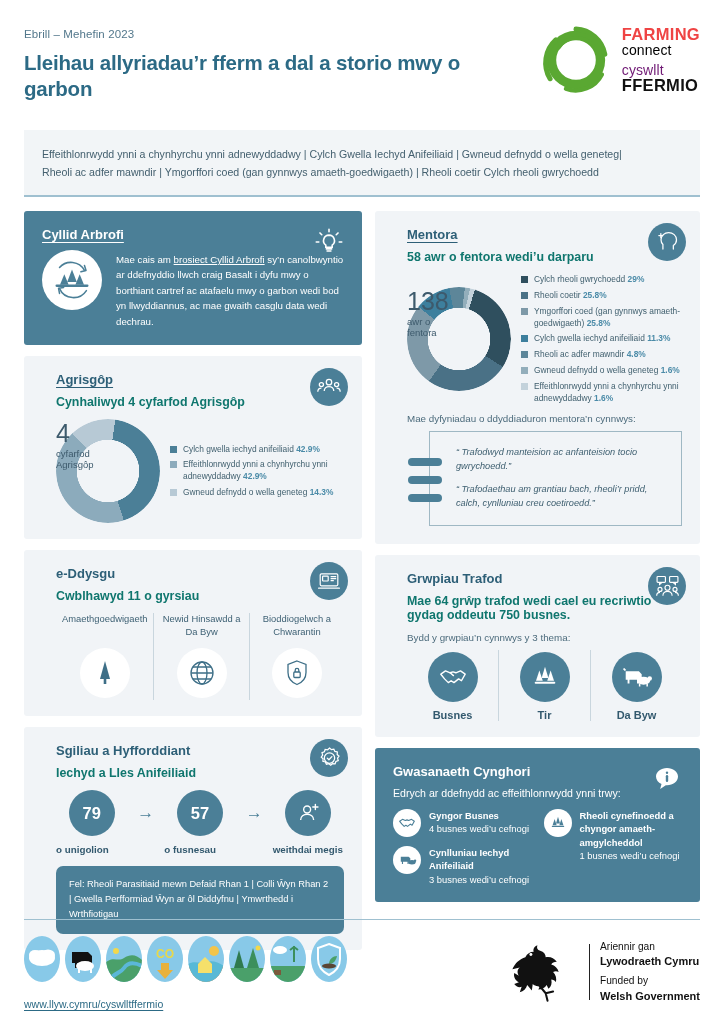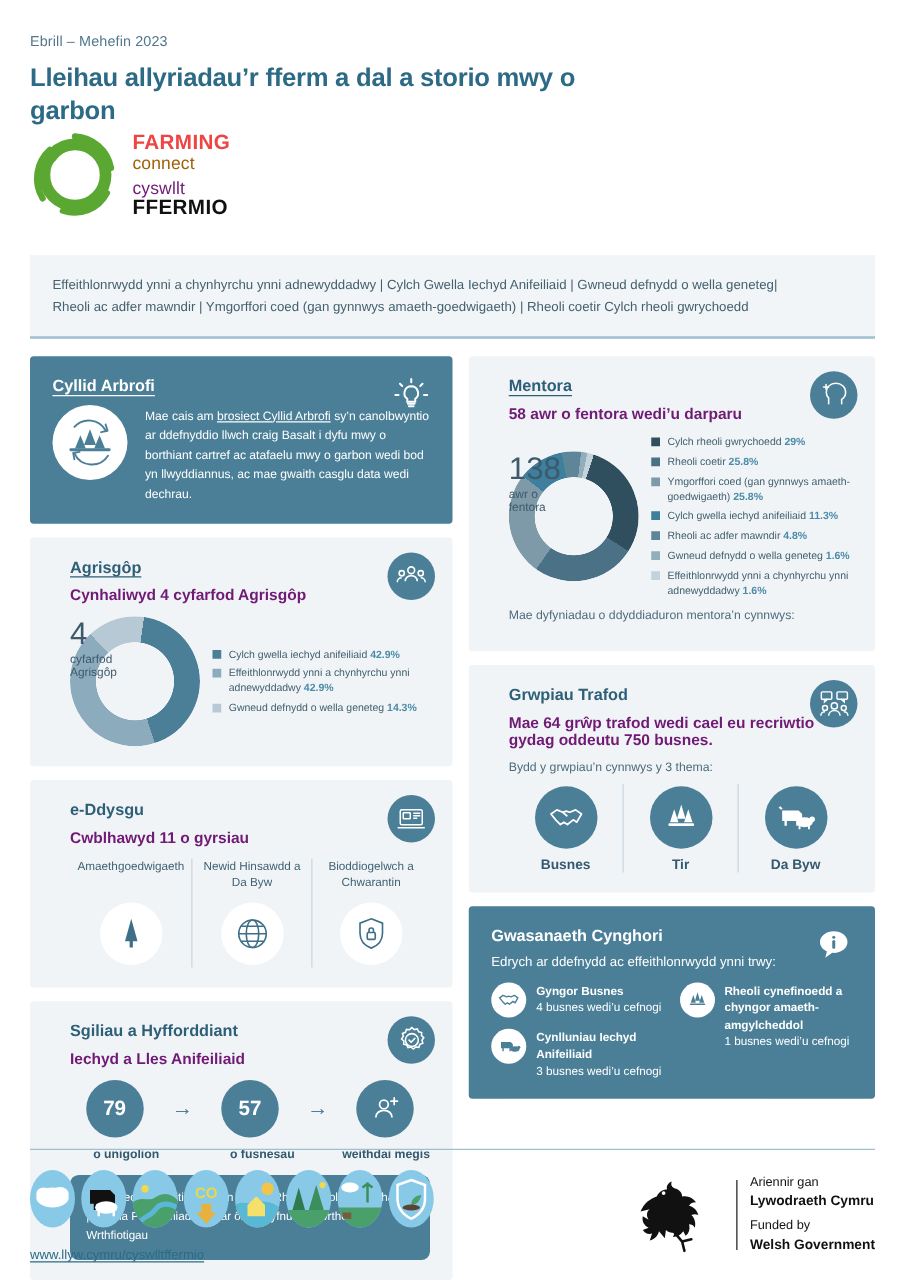--- a/index.html
+++ b/index.html
@@ -8,32 +8,32 @@
     width: 724px; height: 1024px;
     background: #ffffff;
     font-family: "Liberation Sans", sans-serif;
     color: #3d5a6c;
     overflow: hidden;
   }
   .page { position: relative; width: 724px; height: 1024px; padding: 0; }
 
   
   .header { display: flex; justify-content: space-between; align-items: flex-start;
-            padding: 22px 24px 0 24px; flex-direction: column; }
+            padding: 22px 24px 0 24px; }
   .header-left { padding-top: 6px; }
   .date-line { font-size: 11.5px; color: #53788c; letter-spacing: .1px; margin-bottom: 10px; }
   .main-title { font-size: 20.5px; line-height: 1.28; font-weight: bold; color: #2c6a85;
                 letter-spacing: -.2px; max-width: 470px; }
 
   
   .logo-wrap { display: flex; align-items: center; gap: 10px; padding-top: 2px; }
   .logo-mark { width: 72px; height: 72px; flex: none; }
   .logo-text { line-height: 1.04; }
   .logo-text .l1 { font-size: 16.5px; font-weight: bold; letter-spacing: .3px; color: #ef4444; }
-  .logo-text .l2 { font-size: 14px; color: #a16207; letter-spacing: .1px; }
+  .logo-text .l2 { font-size: 14px; color: #000000; letter-spacing: .1px; }
   .logo-text .l3 { font-size: 14px; color: #701a75; margin-top: 5px; letter-spacing: .1px; }
   .logo-text .l4 { font-size: 16.5px; font-weight: bold; letter-spacing: .3px; color: #111; }
 
   
   .subtitle-bar { margin: 28px 24px 0 24px; background: #f2f5f7;
                   border-bottom: 2px solid #9fc0d0; padding: 16px 18px 14px 18px; }
   .subtitle-bar p { font-size: 10.6px; line-height: 1.62; color: #44606f; }
 
   
   .columns { display: flex; gap: 13px; padding: 14px 24px 0 24px; }
@@ -45,21 +45,21 @@
 
   .card-badge { position: absolute; top: 12px; right: 14px; width: 38px; height: 38px;
                 border-radius: 50%; display: flex; align-items: center; justify-content: center; }
   .card.light .card-badge { background: #4b7f97; }
   .card.dark  .card-badge { background: transparent; }
 
   .card-title { font-size: 13px; font-weight: bold; text-decoration: underline;
                 text-underline-offset: 3px; margin-bottom: 8px; color: #2d5f77; }
   .card.dark .card-title { color: #ffffff; }
   .card-title.nolink { text-decoration: none; }
-  .card-sub { font-size: 12.4px; font-weight: bold; color: #701a75; margin-bottom: 10px; }
+  .card-sub { font-size: 12.4px; font-weight: bold; color: #0f766e; margin-bottom: 10px; }
   .card.dark .card-sub { color: #ffffff; }
   .card-note { font-size: 9.8px; color: #4c6b7c; margin-bottom: 7px; }
 
   
   .cyllid-body { display: flex; gap: 14px; align-items: flex-start; margin-top: 4px; }
   .cyllid-icon { flex: none; width: 60px; height: 60px; border-radius: 50%;
                  background: #ffffff; display: flex; align-items: center; justify-content: center; }
   .cyllid-text { font-size: 9.7px; line-height: 1.6; color: #ffffff; padding-top: 2px; }
   .cyllid-text u { text-decoration: underline; }
 
@@ -94,21 +94,21 @@
   
   .theme-row { display: flex; margin-top: 6px; }
   .theme-cell { flex: 1; text-align: center; padding: 0 4px; }
   .theme-cell + .theme-cell { border-left: 1px solid #c9d6de; }
   .theme-icon { width: 50px; height: 50px; margin: 2px auto 7px auto; border-radius: 50%;
                 background: #4b7f97; display: flex; align-items: center; justify-content: center; }
   .theme-label { font-size: 11px; font-weight: bold; color: #33596e; }
 
   
   .skills-row { display: flex; align-items: flex-start; gap: 4px; margin-top: 9px; }
-  .skill-item { text-align: right; width: 74px; }
+  .skill-item { text-align: left; width: 74px; }
   .skill-circle { width: 46px; height: 46px; border-radius: 50%; background: #4b7f97;
                   color: #fff; font-size: 16.5px; font-weight: bold; display: flex;
                   align-items: center; justify-content: center; margin: 0 auto 8px auto; }
   .skill-label { font-size: 9.8px; font-weight: bold; color: #33596e; }
   .skill-arrow { font-size: 17px; color: #4b7f97; padding-top: 13px; width: 30px; text-align: center; }
 
   .skills-note { margin-top: 11px; background: #4b7f97; color: #fff; border-radius: 7px;
                  padding: 11px 13px; font-size: 9.3px; line-height: 1.62; }
 
   
@@ -371,20 +371,29 @@
                 <span class="legend-sw" style="background: rgb(147, 174, 187);"></span>
                 <span>Gwneud defnydd o wella geneteg <b>1.6%</b></span>
               </div>
               <div class="legend-item">
                 <span class="legend-sw" style="background: rgb(195, 210, 219);"></span>
                 <span>Effeithlonrwydd ynni a chynhyrchu ynni adnewyddadwy <b>1.6%</b></span>
               </div>
             </div>
         </div>
         <div class="card-note" style="margin-top:8px">Mae dyfyniadau o ddyddiaduron mentora’n cynnwys:</div>
+        <div class="quote-box">
+          <div class="quote-ticks">
+            <div class="quote-tick"></div>
+            <div class="quote-tick"></div>
+            <div class="quote-tick"></div>
+          </div>
+          <div class="quote">“ Trafodwyd manteision ac anfanteision tocio gwrychoedd.”</div>
+          <div class="quote">“ Trafodaethau am grantiau bach, rheoli’r pridd, calch, cynlluniau creu coetiroedd.”</div>
+        </div>
       </div>
 
       <div class="card light">
         <div class="card-badge">
           <svg width="25" height="25" viewBox="0 0 30 30" fill="none" stroke="#fff" stroke-width="1.4">
             <rect x="2.5" y="3" width="10" height="7" rx="1"></rect>
               <path d="M5.5 10v2.6L8.5 10"></path>
             <rect x="17.5" y="3" width="10" height="7" rx="1"></rect>
               <path d="M24.5 10v2.6L21.5 10"></path>
             <circle cx="15" cy="16.5" r="3"></circle>

